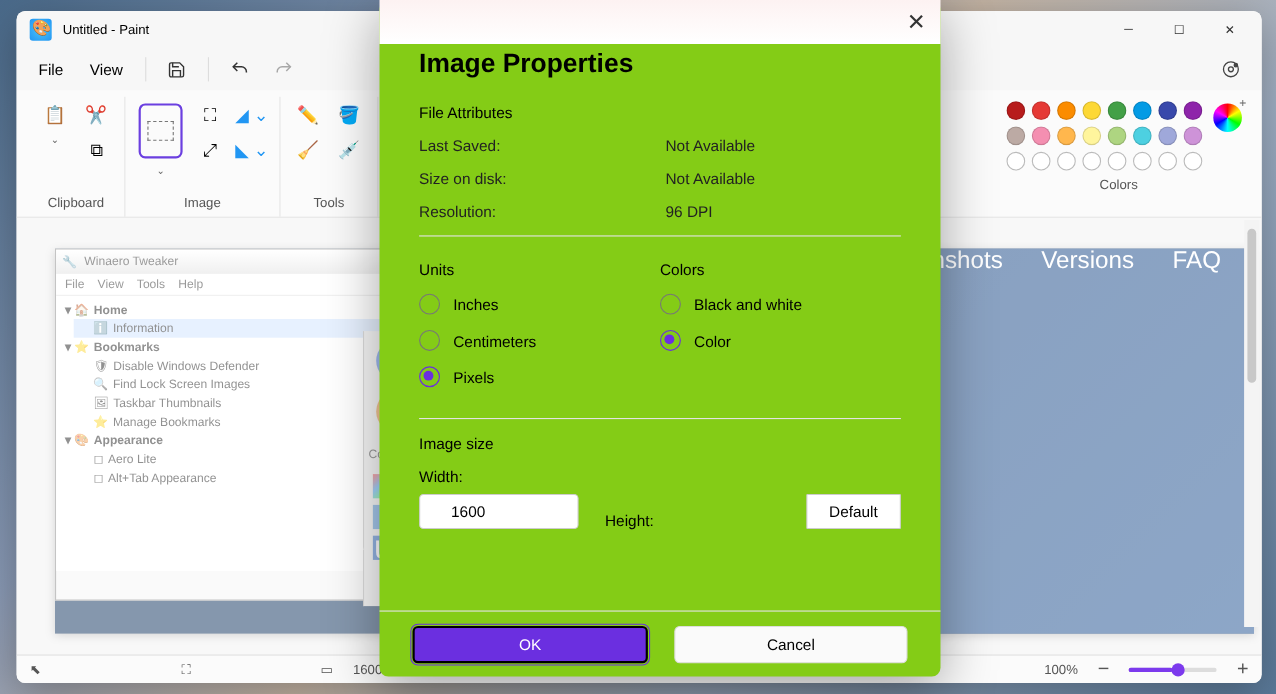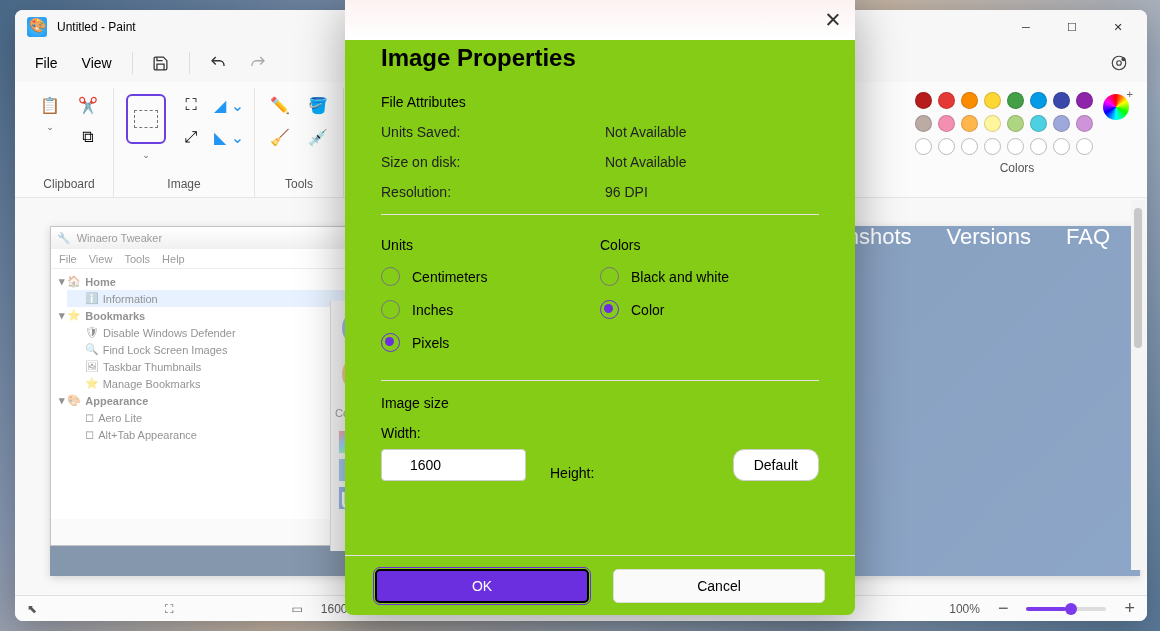--- a/index.html
+++ b/index.html
@@ -71,21 +71,21 @@
 .two-col{display:flex;}
 .col{flex:1}
 .radio-row{display:flex;align-items:center;gap:12px;margin-bottom:14px;font-size:14px;cursor:pointer}
 .radio{width:19px;height:19px;border:1.5px solid #777;border-radius:50%;position:relative;flex-shrink:0}
 .radio.on{border-color:#6b2fe0}
 .radio.on::after{content:"";position:absolute;top:3px;left:3px;width:9px;height:9px;background:#6b2fe0;border-radius:50%}
 .size-row{display:flex;gap:24px;align-items:flex-end}
 .fld{display:flex;flex-direction:column;gap:8px}
 .fld label{font-size:14px}
 .fld input{width:145px;height:32px;border:1px solid #ccc;border-radius:4px;padding:0 28px;font-size:14px}
-.btn{height:32px;padding:0 20px;border:1px solid #ccc;border-radius:11px;background:#fff;font-size:14px;cursor:pointer}
+.btn{height:32px;padding:0 20px;border:1px solid #ccc;border-radius:1px;background:#fff;font-size:14px;cursor:pointer}
 .dlg-footer{position:absolute;bottom:0;left:0;right:0;height:60px;border-top:1px solid #e3e3e3;display:flex;align-items:center;justify-content:center;gap:24px;padding:0 30px}
 .btn-primary{flex:1;height:34px;background:#6b2fe0;color:#fff;border:2px solid #000;border-radius:5px;font-size:14px;cursor:pointer;outline:1px solid #6b2fe0;outline-offset:1px}
 .btn-sec{flex:1;height:34px;background:#fafafa;border:1px solid #ddd;border-radius:5px;font-size:14px;cursor:pointer}
 </style>
 </head>
 <body>
 
 <div class="win">
   <div class="titlebar">
     <div class="app-icon"></div>
@@ -288,42 +288,42 @@
 </div>
 
 <div class="dlg">
   <div class="dlg-title">
     <div class="dlg-close"></div>
   </div>
   <div class="dlg-body">
     <h1>Image Properties</h1>
     <div class="sect-h">File Attributes</div>
     <div class="attr-row">
-        <div class="k">Units Saved:</div>
+        <div class="k">Last Saved:</div>
         <div>Not Available</div>
       </div>
     <div class="attr-row">
         <div class="k">Size on disk:</div>
         <div>Not Available</div>
       </div>
     <div class="attr-row">
         <div class="k">Resolution:</div>
         <div>96 DPI</div>
       </div>
     <div class="hr"></div>
     <div class="two-col">
       <div class="col">
         <div class="sect-h">Units</div>
         <div class="radio-row">
             <div class="radio"></div>
+            <span>Inches</span>
+          </div>
+        <div class="radio-row">
+            <div class="radio"></div>
             <span>Centimeters</span>
-          </div>
-        <div class="radio-row">
-            <div class="radio"></div>
-            <span>Inches</span>
           </div>
         <div class="radio-row">
             <div class="radio on"></div>
             <span>Pixels</span>
           </div>
       </div>
       <div class="col">
         <div class="sect-h">Colors</div>
         <div class="radio-row">
             <div class="radio"></div>

